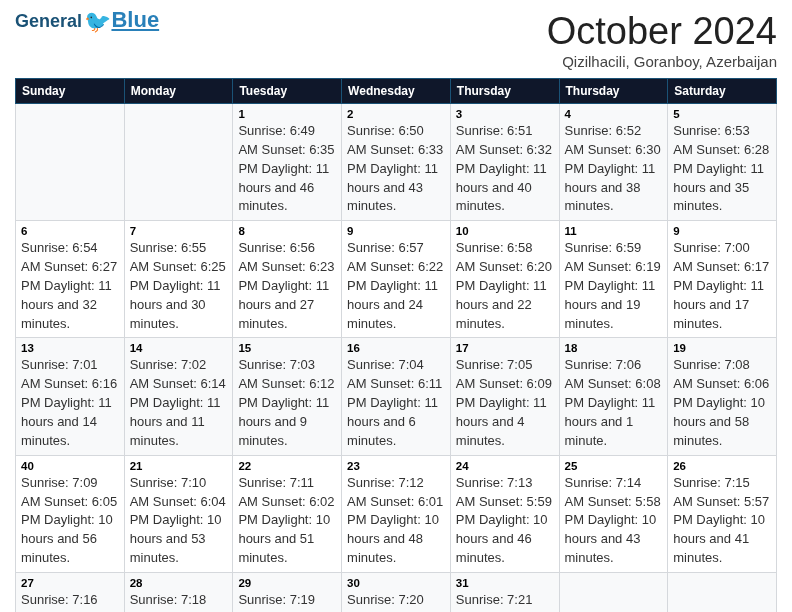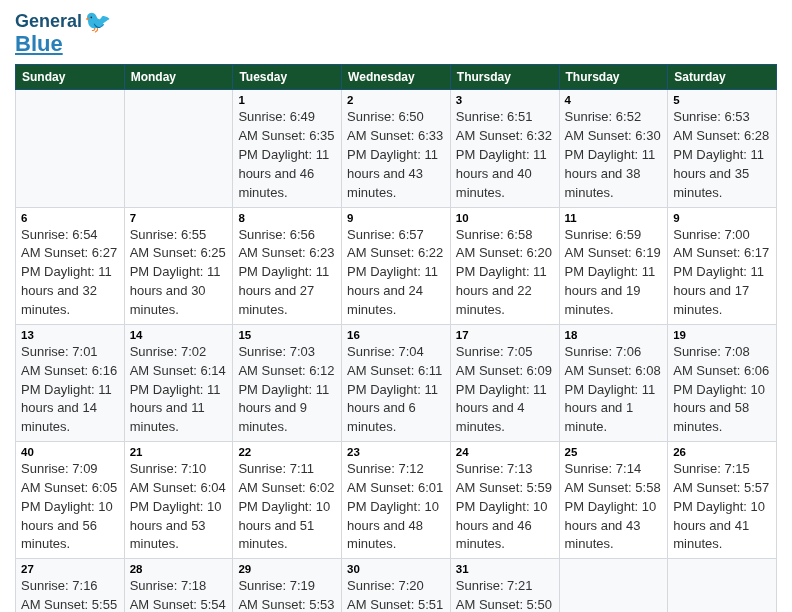--- a/index.html
+++ b/index.html
@@ -11,21 +11,20 @@
       padding: 10px 15px;
     }
     .header {
       display: flex;
       justify-content: space-between;
       align-items: flex-start;
       margin-bottom: 8px;
     }
     .logo {
       display: flex;
-      flex-direction: column;
       align-items: flex-start;
       font-size: 18px;
       font-weight: bold;
       color: #1a5276;
       line-height: 1.1;
     }
     .logo .general { color: #1a5276; }
     .logo .blue { color: #2980b9; text-decoration: underline; }
     .logo-bird {
       display: inline-block;
@@ -48,21 +47,21 @@
     .location {
       font-size: 15px;
       color: #444;
     }
     table {
       width: 100%;
       border-collapse: collapse;
       font-size: 10.5px;
     }
     thead tr th {
-      background-color: #14532d;
+      background-color: #0f172a;
       color: #fff;
       text-align: left;
       padding: 5px 6px;
       font-size: 12px;
       font-weight: bold;
       border: 1px solid #1a5276;
     }
     tbody tr td {
       border: 1px solid #d5d8dc;
       vertical-align: top;
@@ -95,20 +94,24 @@
 </head>
 <body>
 
 <div class="header">
   <div class="logo">
     <div class="logo-top">
       <span class="general">General</span>
       <span class="logo-bird">🐦</span>
     </div>
     <span class="blue" style="color:#2980b9; font-size:22px; font-weight:bold; margin-top:-2px;">Blue</span>
+  </div>
+  <div class="title-block">
+    <div class="month-title">October 2024</div>
+    <div class="location">Qizilhacili, Goranboy, Azerbaijan</div>
   </div>
 </div>
 
 <table>
   <thead>
     <tr id="thead-row">
         <th>Sunday</th>
         <th>Monday</th>
         <th>Tuesday</th>
         <th>Wednesday</th>

